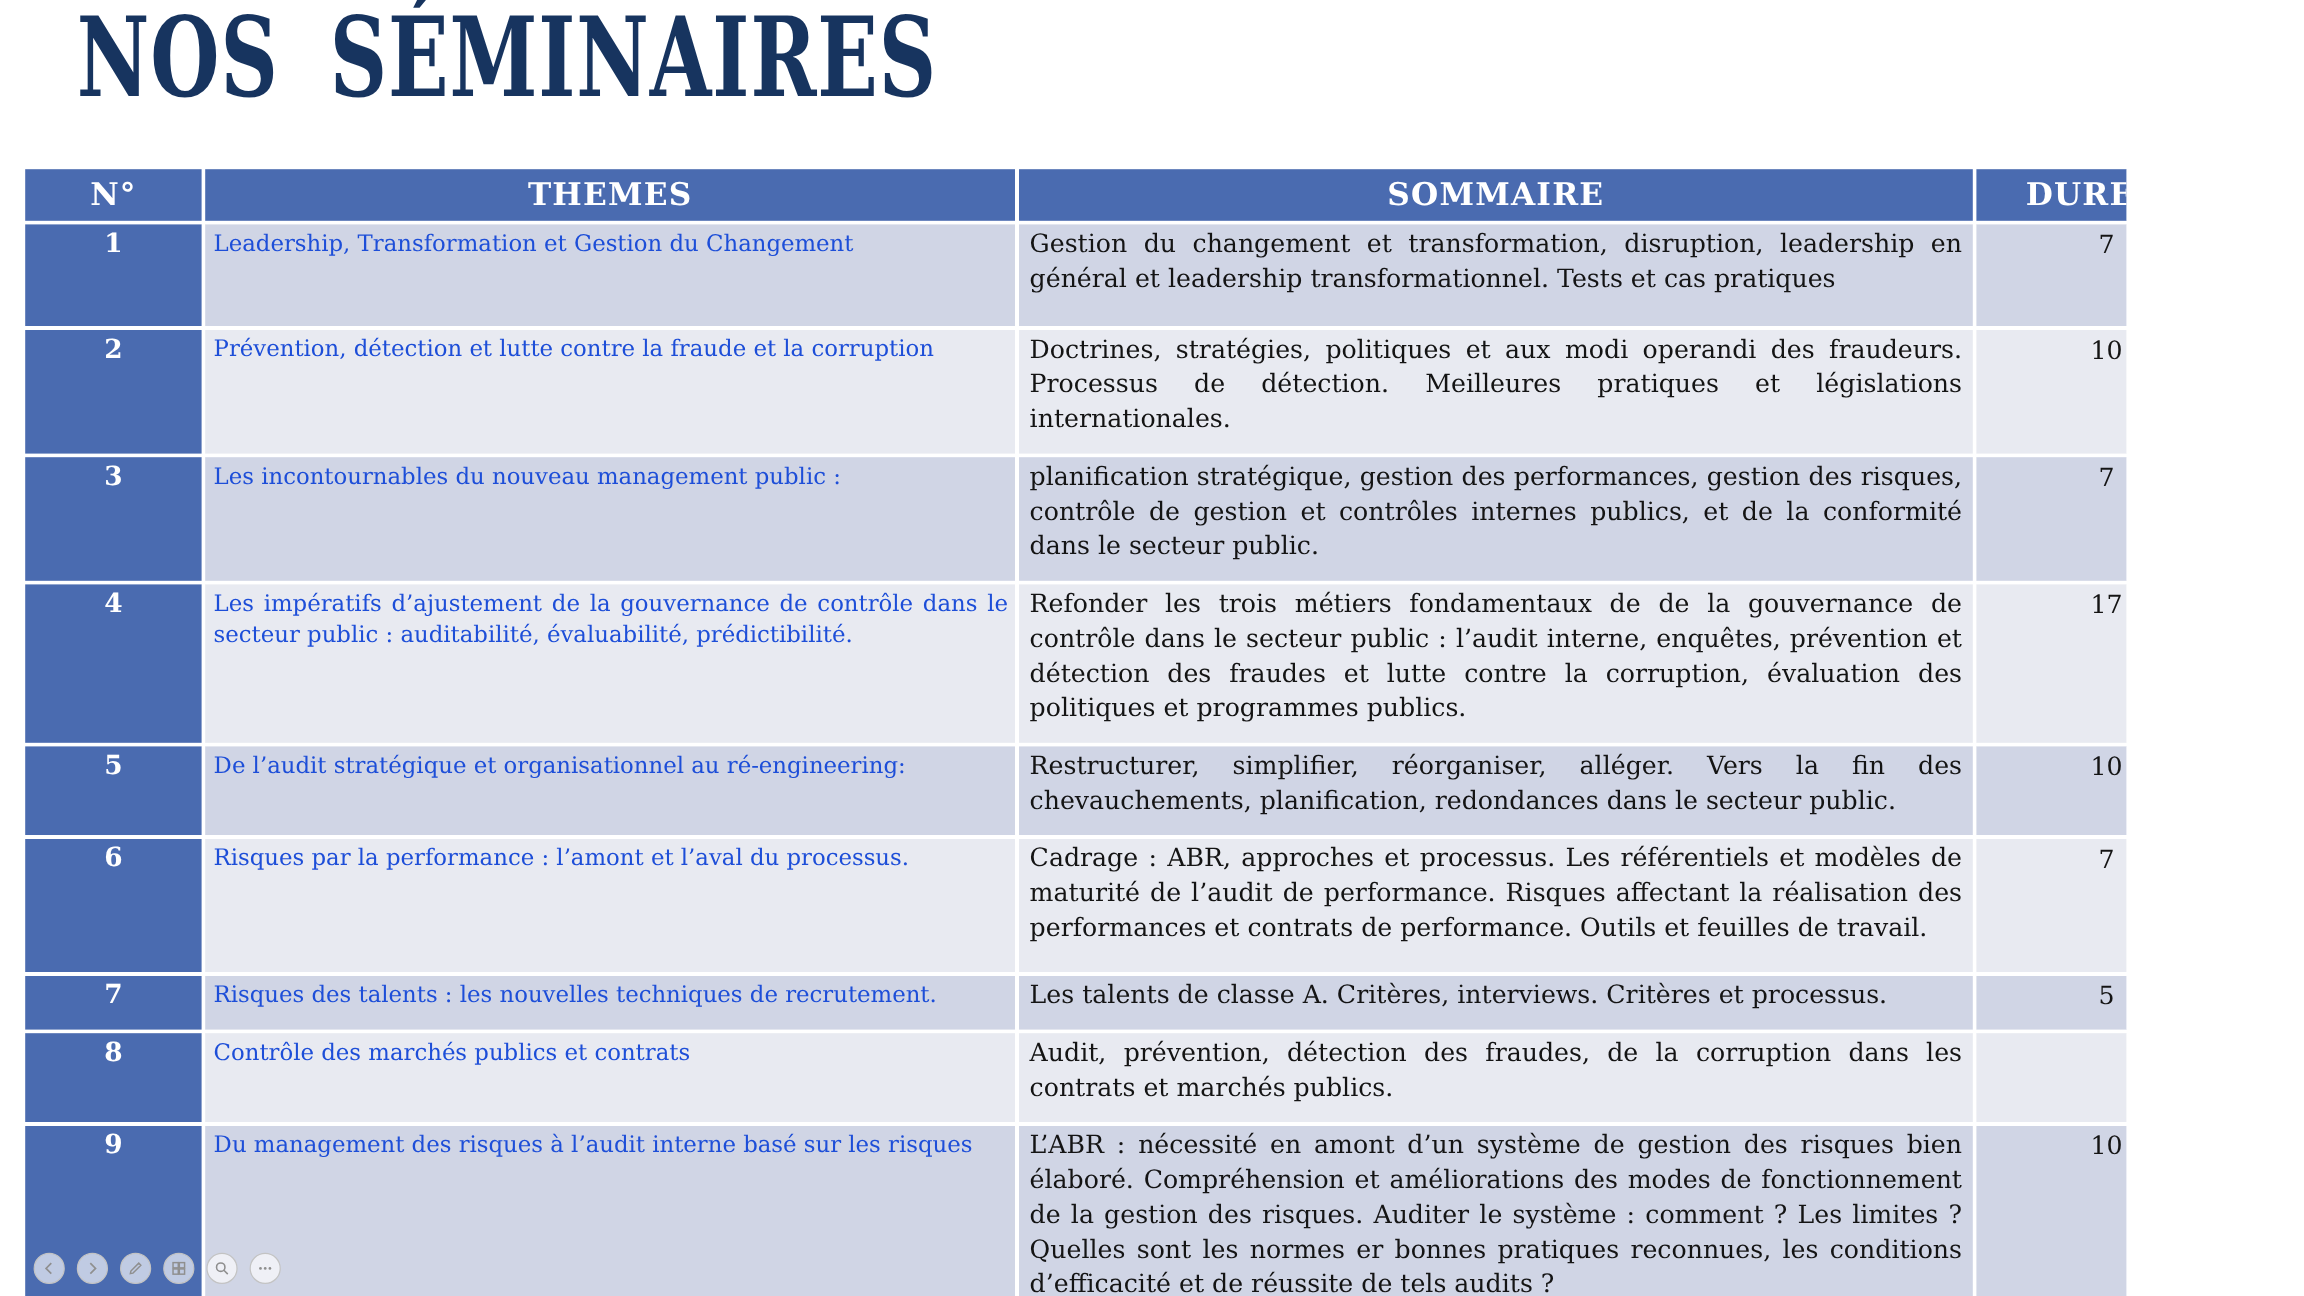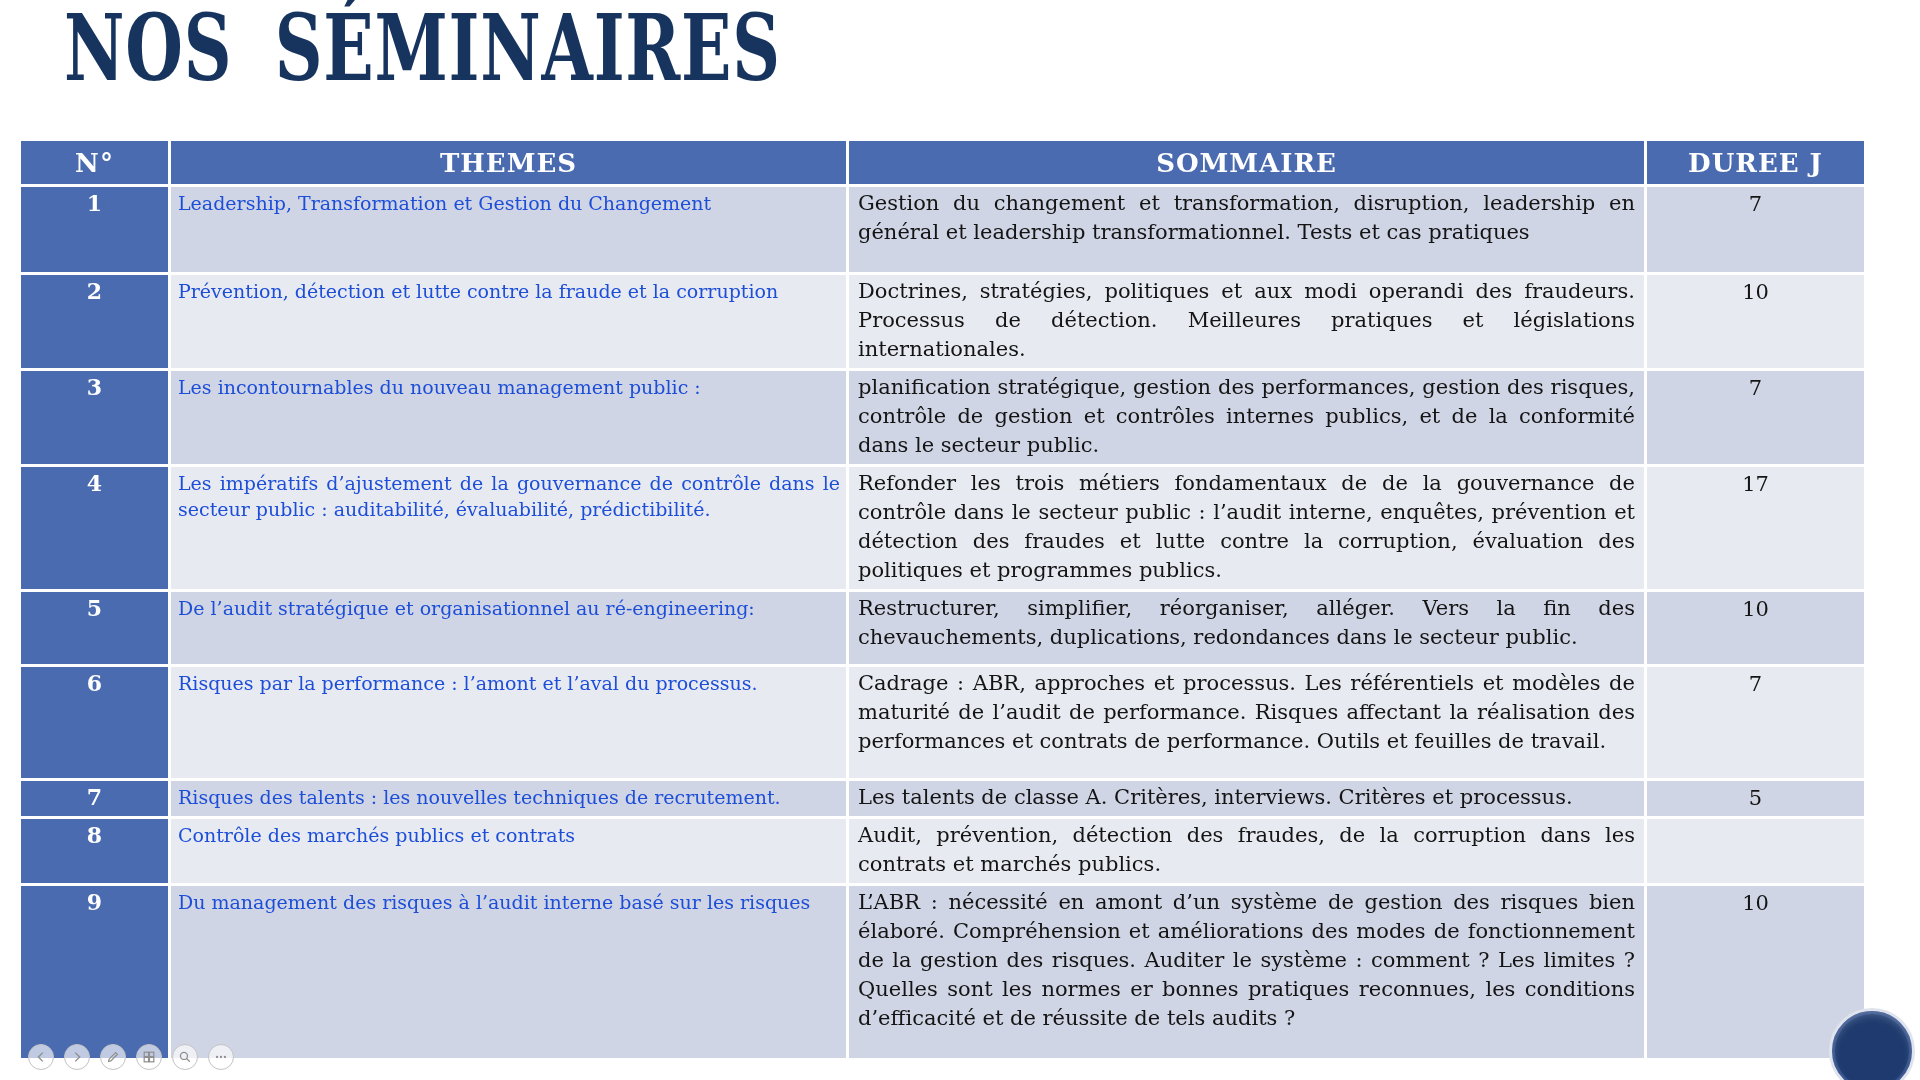--- a/index.html
+++ b/index.html
@@ -1,17 +1,17 @@
 <!DOCTYPE html>
 <html><head>
 <meta charset="utf-8">
 <style>
   html,body{margin:0;padding:0;background:#ffffff;}
   .slide{
-    position:relative;width:1920px;height:1080px;background:#ffffff;
+    position:relative;width:1772px;height:1080px;background:#ffffff;
     font-family:"DejaVu Serif","Liberation Serif",serif;overflow:hidden;
   }
   
   .title{
     position:absolute;left:64px;top:2px;margin:0;
     font-size:92px;font-weight:bold;color:#17345f;line-height:1.0;
     transform:scale(0.72,1);transform-origin:0 0;white-space:nowrap;
     word-spacing:26px;letter-spacing:1px;
   }
   
@@ -22,21 +22,21 @@
   th,td{border:3px solid #ffffff;vertical-align:top;overflow:hidden;}
   thead th{
     background:#4a6bb0;color:#ffffff;font-weight:bold;font-size:26px;
     letter-spacing:1px;height:41px;vertical-align:middle;text-align:center;
   }
   td.num{
     background:#4a6bb0;color:#ffffff;font-weight:bold;font-size:22px;
     text-align:center;padding-top:3px;
   }
   td.theme{font-size:19px;line-height:26px;color:#1d4ed8;text-align:justify;padding:3px 6px 2px 7px;}
-  td.som{font-size:21px;line-height:29px;color:#141414;text-align:justify;padding:2px 9px 4px 9px;}
+  td.som{font-size:21px;line-height:29px;color:#141414;text-align:justify;padding:2px 9px 14px 9px;}
   td.dur{font-size:21px;line-height:29px;color:#141414;text-align:center;padding-top:3px;}
   tr.band-dark td.theme,tr.band-dark td.som,tr.band-dark td.dur{background:#d0d5e5;}
   tr.band-light td.theme,tr.band-light td.som,tr.band-light td.dur{background:#e8eaf1;}
   tr.r1{height:88px;} tr.r2{height:90px;} tr.r3{height:92px;}
   tr.r4{height:123px;} tr.r5{height:75px;} tr.r6{height:114px;}
   tr.r7{height:33px;} tr.r8{height:63px;} tr.r9{height:175px;}
   
   .toolbar{position:absolute;left:28px;top:1044px;display:flex;gap:10px;align-items:center;}
   .tool-btn{
     width:26px;height:26px;border-radius:50%;border:1px solid #c3c3c3;
@@ -95,21 +95,21 @@
         </tr>
         <tr class="r4 band-light">
           <td class="num">4</td>
           <td class="theme">Les impératifs d’ajustement de la gouvernance de contrôle dans le secteur public : auditabilité, évaluabilité, prédictibilité.</td>
           <td class="som">Refonder les trois métiers fondamentaux de de la gouvernance de contrôle dans le secteur public : l’audit interne, enquêtes, prévention et détection des fraudes et lutte contre la corruption, évaluation des politiques et programmes publics.</td>
           <td class="dur">17</td>
         </tr>
         <tr class="r5 band-dark">
           <td class="num">5</td>
           <td class="theme">De l’audit stratégique et organisationnel au ré-engineering:</td>
-          <td class="som">Restructurer, simplifier, réorganiser, alléger. Vers la fin des chevauchements, duplications, redondances dans le secteur public.</td>
+          <td class="som">Restructurer, simplifier, réorganiser, alléger. Vers la fin des chevauchements, planification, redondances dans le secteur public.</td>
           <td class="dur">10</td>
         </tr>
         <tr class="r6 band-light">
           <td class="num">6</td>
           <td class="theme">Risques par la performance : l’amont et l’aval du processus.</td>
           <td class="som">Cadrage : ABR, approches et processus. Les référentiels et modèles de maturité de l’audit de performance. Risques affectant la réalisation des performances et contrats de performance. Outils et feuilles de travail.</td>
           <td class="dur">7</td>
         </tr>
         <tr class="r7 band-dark">
           <td class="num">7</td>

